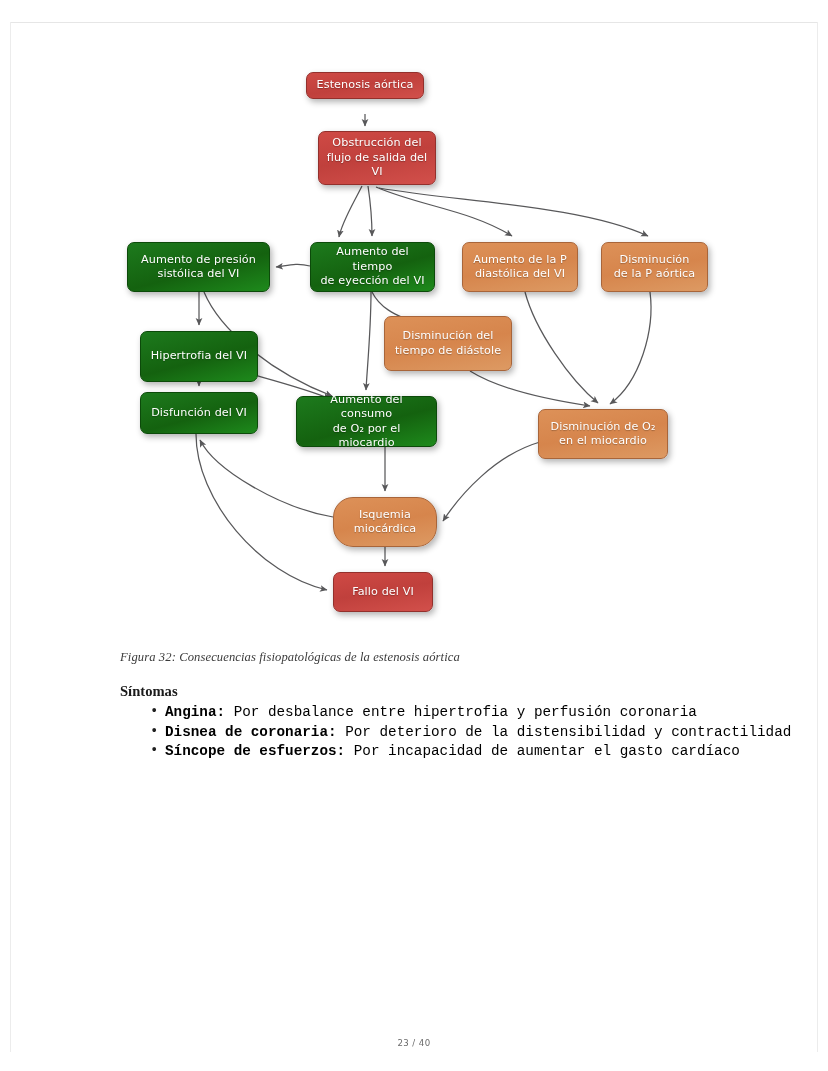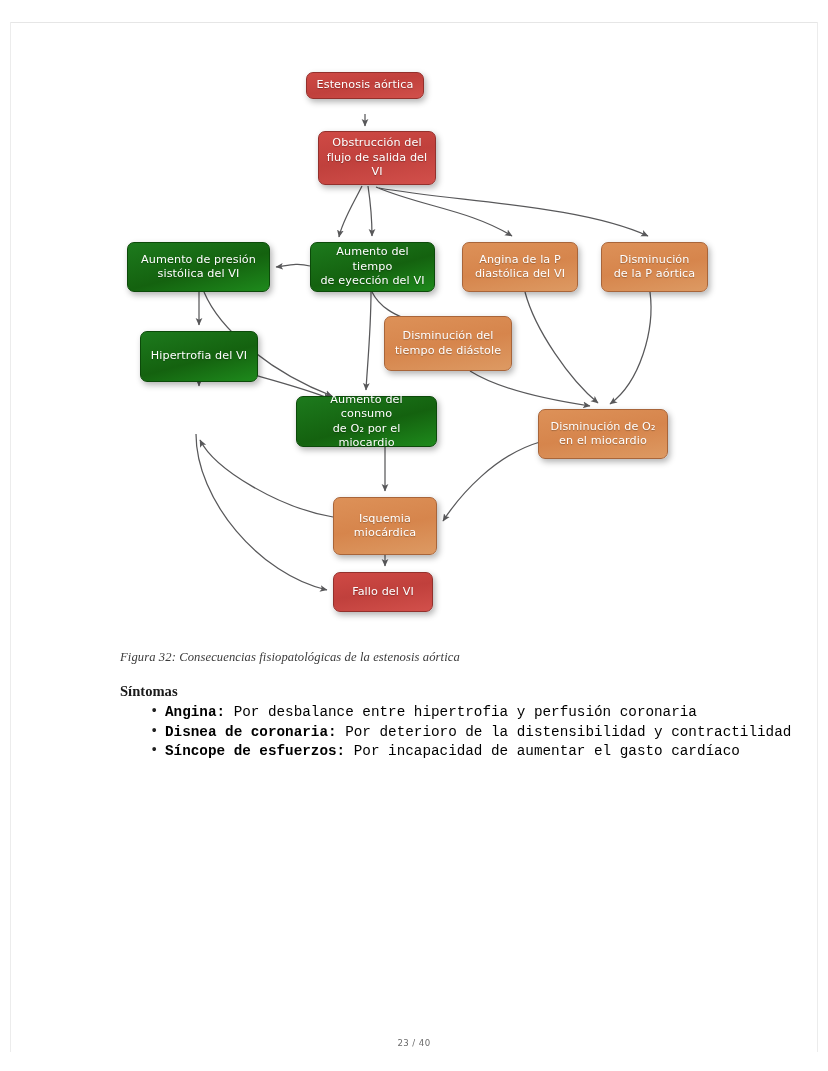--- a/index.html
+++ b/index.html
@@ -200,43 +200,46 @@
     </div>
   <div class="node green" style="left:127px; top:242px; width:143px; height:50px;">
       <span class="lbl">Aumento de presión
 sistólica del VI</span>
     </div>
   <div class="node green" style="left:310px; top:242px; width:125px; height:50px;">
       <span class="lbl">Aumento del tiempo
 de eyección del VI</span>
     </div>
   <div class="node orange" style="left:462px; top:242px; width:116px; height:50px;">
-      <span class="lbl">Angina de la P
+      <span class="lbl">Aumento de la P
 diastólica del VI</span>
     </div>
   <div class="node orange" style="left:601px; top:242px; width:107px; height:50px;">
       <span class="lbl">Disminución
 de la P aórtica</span>
     </div>
   <div class="node green" style="left:140px; top:331px; width:118px; height:51px;">
       <span class="lbl">Hipertrofia del VI</span>
     </div>
   <div class="node orange" style="left:384px; top:316px; width:128px; height:55px;">
       <span class="lbl">Disminución del
 tiempo de diástole</span>
     </div>
+  <div class="node green" style="left:140px; top:392px; width:118px; height:42px;">
+      <span class="lbl">Disfunción del VI</span>
+    </div>
   <div class="node green" style="left:296px; top:396px; width:141px; height:51px;">
       <span class="lbl">Aumento del consumo
 de O₂ por el miocardio</span>
     </div>
   <div class="node orange" style="left:538px; top:409px; width:130px; height:50px;">
       <span class="lbl">Disminución de O₂
 en el miocardio</span>
     </div>
-  <div class="node orange" style="left:333px; top:497px; width:104px; height:58px;">
+  <div class="node orange" style="left:333px; top:497px; width:104px; height:50px;border-radius:20px;">
       <span class="lbl">Isquemia
 miocárdica</span>
     </div>
   <div class="node red" style="left:333px; top:572px; width:100px; height:40px;">
       <span class="lbl">Fallo del VI</span>
     </div>
 
 </div>
 
 <div id="figure-caption">Figura 32: Consecuencias fisiopatológicas de la estenosis aórtica</div>

